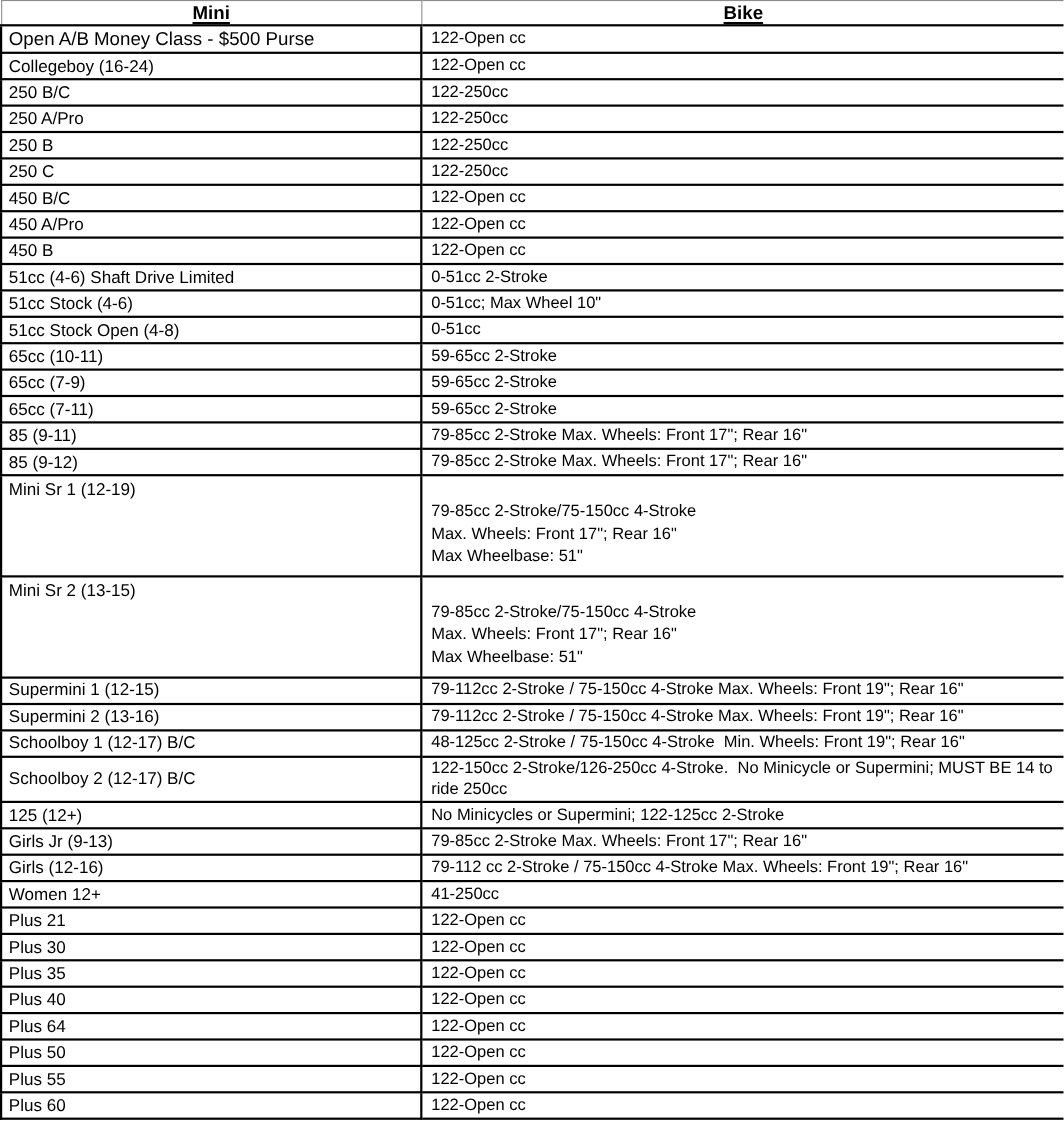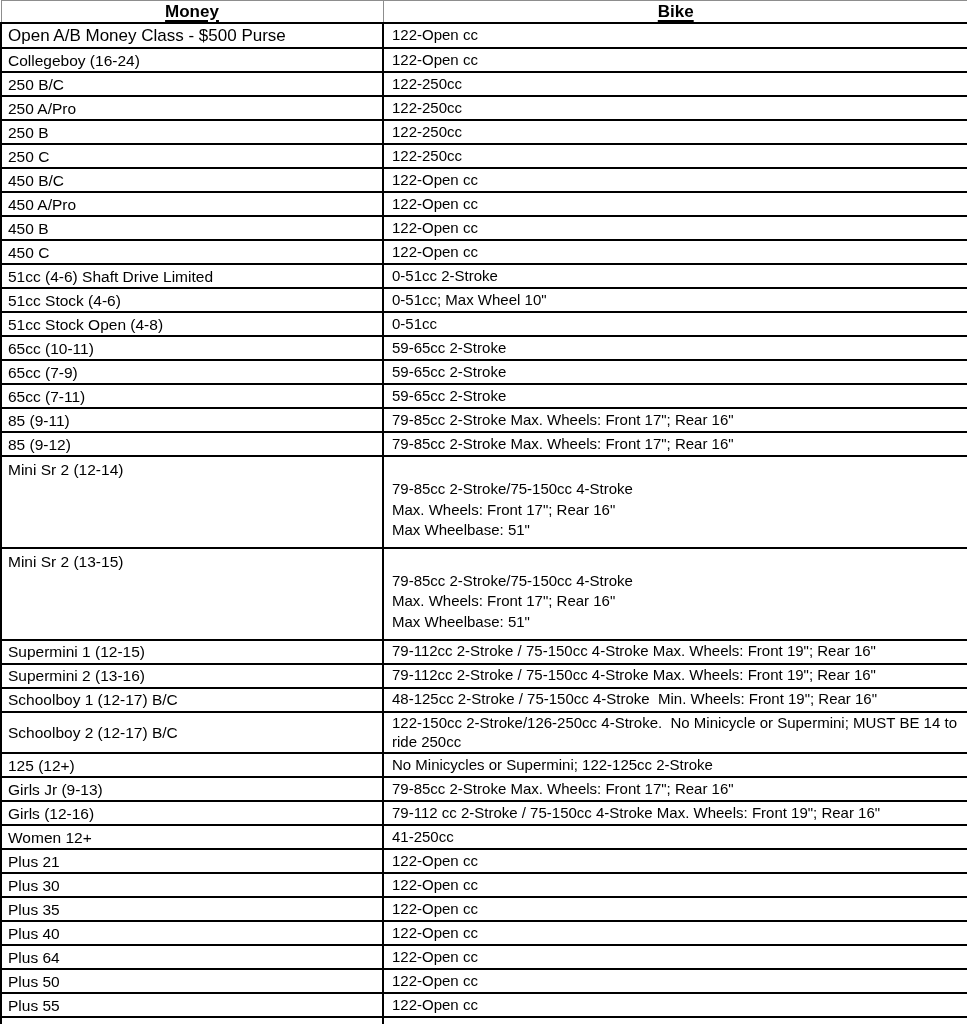--- a/index.html
+++ b/index.html
@@ -69,21 +69,21 @@
 <body>
 
 <div id="page">
   <table>
     <colgroup>
       <col class="class-col">
       <col class="bike-col">
     </colgroup>
     <thead>
       <tr>
-        <th>Money</th>
+        <th>Mini</th>
         <th>Bike</th>
       </tr>
     </thead>
     <tbody>
 
     <tr>
           <td class="class-cell">Open A/B Money Class - $500 Purse</td>
           <td class="bike-cell">122-Open cc</td>
         </tr>
         <tr>
@@ -112,24 +112,20 @@
         </tr>
         <tr>
           <td class="class-cell">450 A/Pro</td>
           <td class="bike-cell">122-Open cc</td>
         </tr>
         <tr>
           <td class="class-cell">450 B</td>
           <td class="bike-cell">122-Open cc</td>
         </tr>
         <tr>
-          <td class="class-cell">450 C</td>
-          <td class="bike-cell">122-Open cc</td>
-        </tr>
-        <tr>
           <td class="class-cell">51cc (4-6) Shaft Drive Limited</td>
           <td class="bike-cell">0-51cc 2-Stroke</td>
         </tr>
         <tr>
           <td class="class-cell">51cc Stock (4-6)</td>
           <td class="bike-cell">0-51cc; Max Wheel 10"</td>
         </tr>
         <tr>
           <td class="class-cell">51cc Stock Open (4-8)</td>
           <td class="bike-cell">0-51cc</td>
@@ -148,21 +144,21 @@
         </tr>
         <tr>
           <td class="class-cell">85 (9-11)</td>
           <td class="bike-cell">79-85cc 2-Stroke Max. Wheels: Front 17"; Rear 16"</td>
         </tr>
         <tr>
           <td class="class-cell">85 (9-12)</td>
           <td class="bike-cell">79-85cc 2-Stroke Max. Wheels: Front 17"; Rear 16"</td>
         </tr>
         <tr class="multiline">
-          <td class="class-cell">Mini Sr 2 (12-14)</td>
+          <td class="class-cell">Mini Sr 1 (12-19)</td>
           <td class="bike-cell">79-85cc 2-Stroke/75-150cc 4-Stroke
 Max. Wheels: Front 17"; Rear 16"
 Max Wheelbase: 51"</td>
         </tr>
         <tr class="multiline">
           <td class="class-cell">Mini Sr 2 (13-15)</td>
           <td class="bike-cell">79-85cc 2-Stroke/75-150cc 4-Stroke
 Max. Wheels: Front 17"; Rear 16"
 Max Wheelbase: 51"</td>
         </tr>

